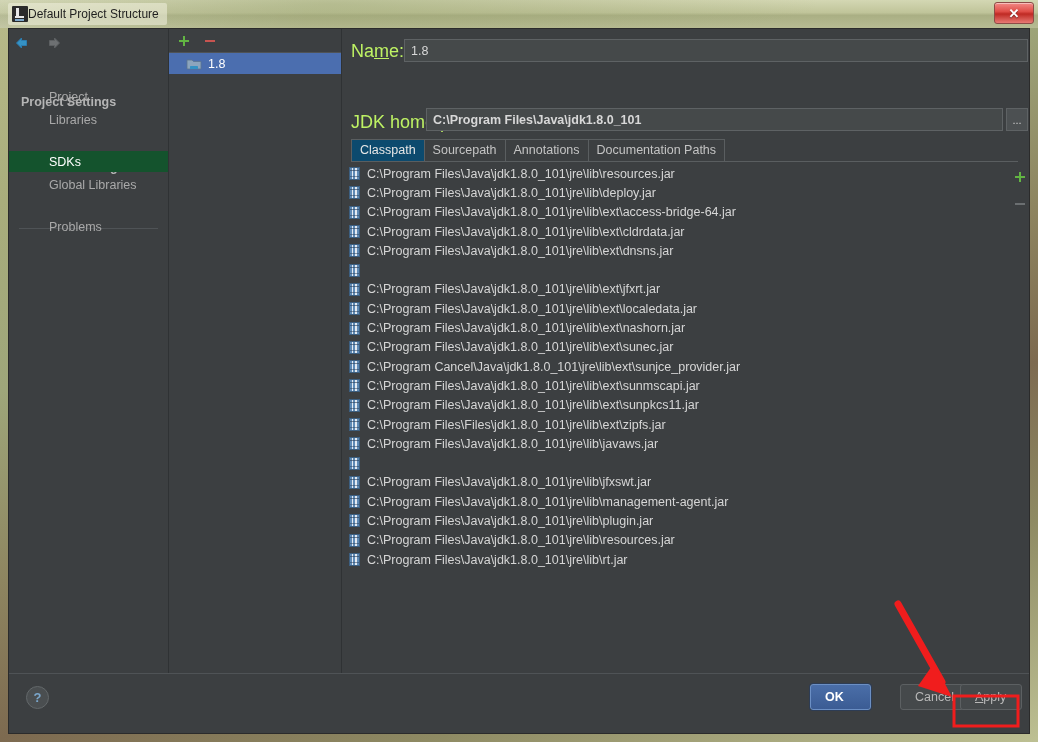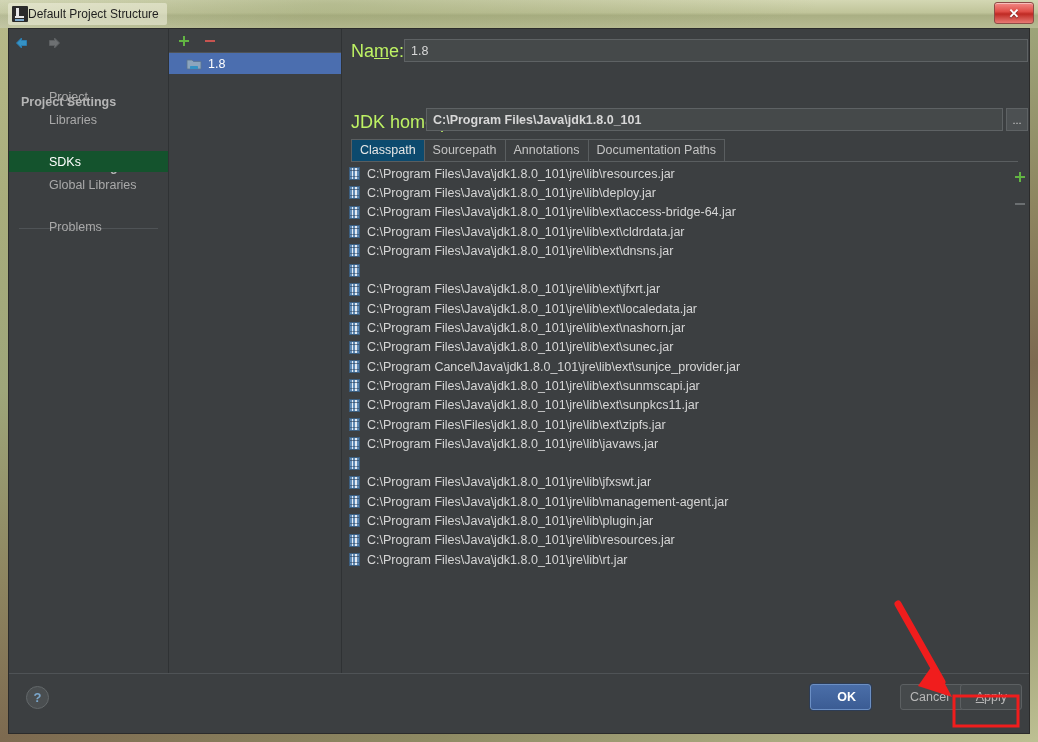--- a/index.html
+++ b/index.html
@@ -372,21 +372,21 @@
     height: 26px;
     min-width: 61px;
     padding: 0 14px;
     font-family: "Liberation Sans", sans-serif;
     font-size: 12.5px;
     border-radius: 3px;
     cursor: pointer;
     box-sizing: border-box;
     display: flex;
     align-items: center;
-    justify-content: flex-end;
+    justify-content: flex-start;
   }
   #ok-button {
     left: 801px;
     width: 59px;
     background: linear-gradient(180deg, #4a6ea8 0%, #3b5c94 100%);
     border: 1px solid #6b8fc4;
     color: #ffffff;
     font-weight: bold;
     box-shadow: 0 0 0 1px #2d3c54;
   }

